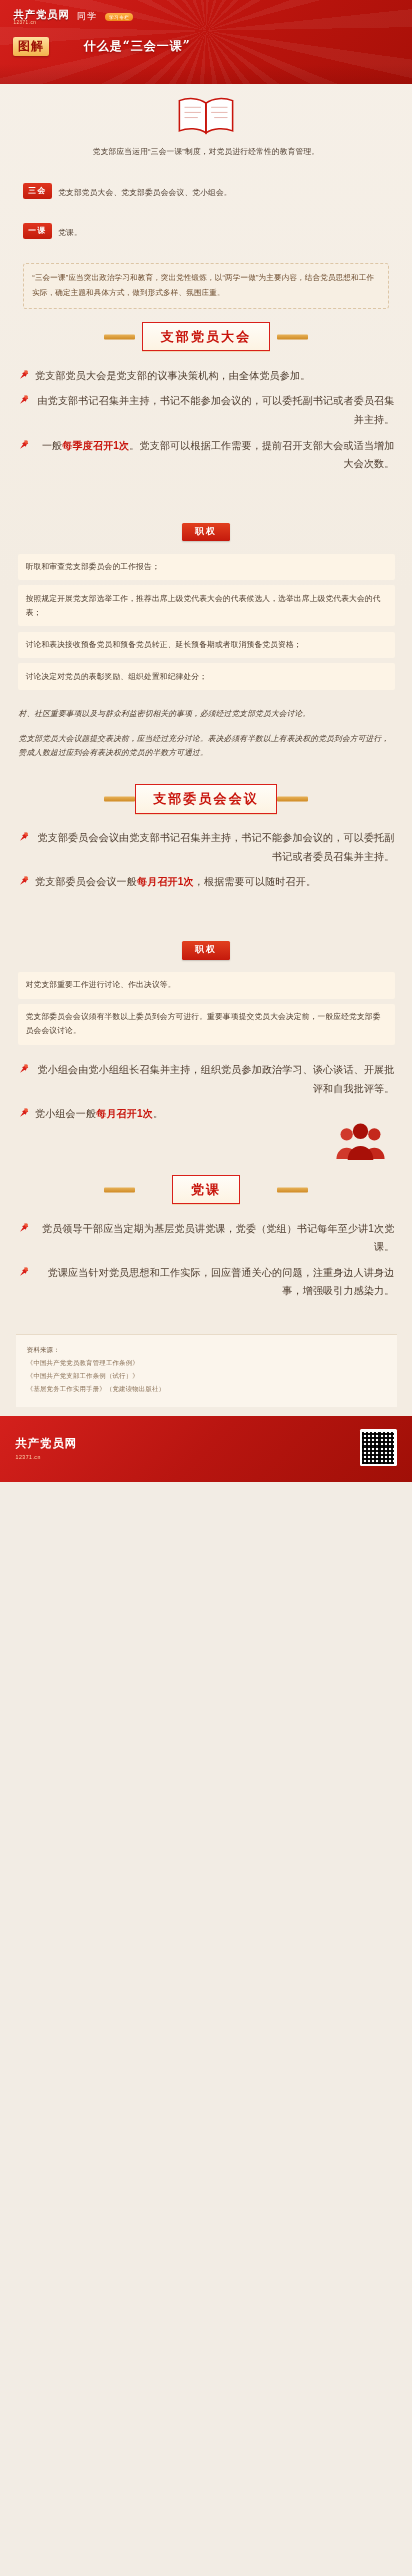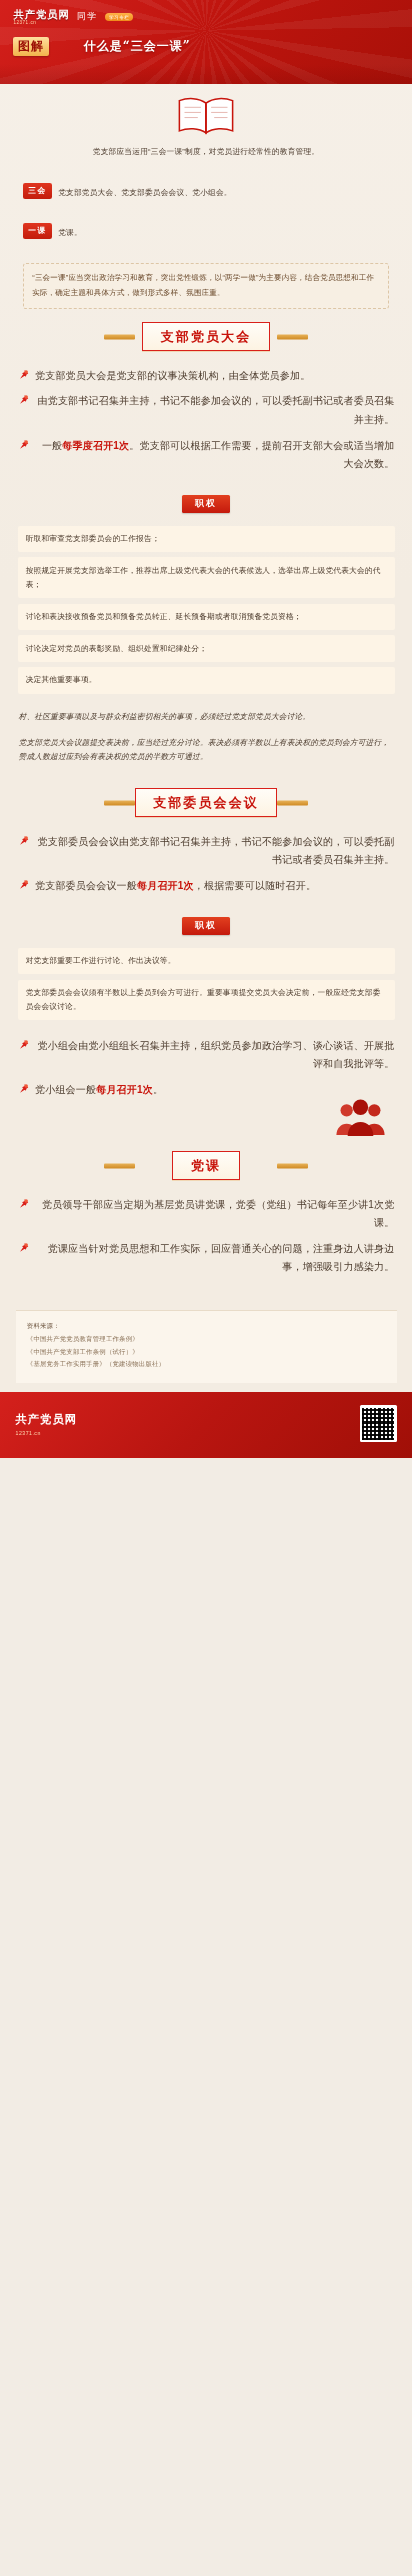--- a/index.html
+++ b/index.html
@@ -115,20 +115,21 @@
   .subbanner{
     margin:11.3px auto 6.2px auto; text-align:center;
   }
   .subbanner span{
     display:inline-block;
     background:linear-gradient(180deg,#e2401f,#c4190c);
     color:#fff; font-family:"DejaVu Serif", serif;
     font-size:8.8px; letter-spacing:2.1px; font-weight:bold;
     padding:3.1px 13.4px; border-radius:1.5px;
     box-shadow:0 1px 1.5px rgba(0,0,0,.18);
+    margin-top:28px;
   }
 
   
   .blist{ padding: 2.1px 17.5px 3.1px 17.5px; }
   .bitem{
     display:flex; gap:6.2px; align-items:flex-start;
     margin: 7.2px 0;
   }
   .pin{ flex:0 0 auto; width:11.3px; height:12.4px; margin-top:2.1px; }
   .btxt{ font-size:10px; line-height:1.85; color:#4b3a2c; letter-spacing:0.2px;text-align:right; }
@@ -269,21 +270,20 @@
 
   <div class="subbanner">
     <span>职权</span>
   </div>
 
   <div class="plainlist">
     <div class="pitem">听取和审查党支部委员会的工作报告；</div>
     <div class="pitem">按照规定开展党支部选举工作，推荐出席上级党代表大会的代表候选人，选举出席上级党代表大会的代表；</div>
     <div class="pitem">讨论和表决接收预备党员和预备党员转正、延长预备期或者取消预备党员资格；</div>
     <div class="pitem">讨论决定对党员的表彰奖励、组织处置和纪律处分；</div>
-    <div class="pitem">决定其他重要事项。</div>
   </div>
 
   <div class="plainlist">
     <div class="pitem plainbg">村、社区重要事项以及与群众利益密切相关的事项，必须经过党支部党员大会讨论。</div>
     <div class="pitem plainbg">党支部党员大会议题提交表决前，应当经过充分讨论。表决必须有半数以上有表决权的党员到会方可进行，赞成人数超过应到会有表决权的党员的半数方可通过。</div>
   </div>
 
   <div class="banner">
     <div class="wing l"></div>
     <div class="wing r"></div>

